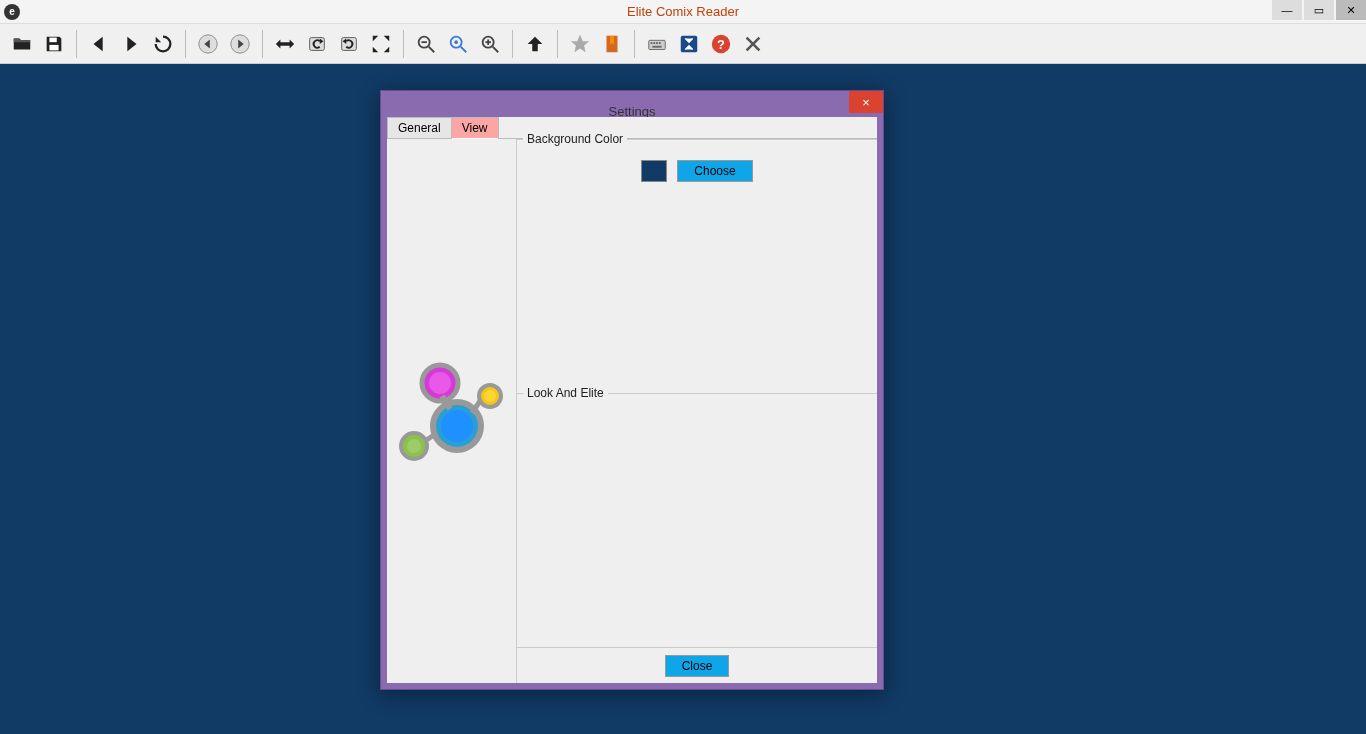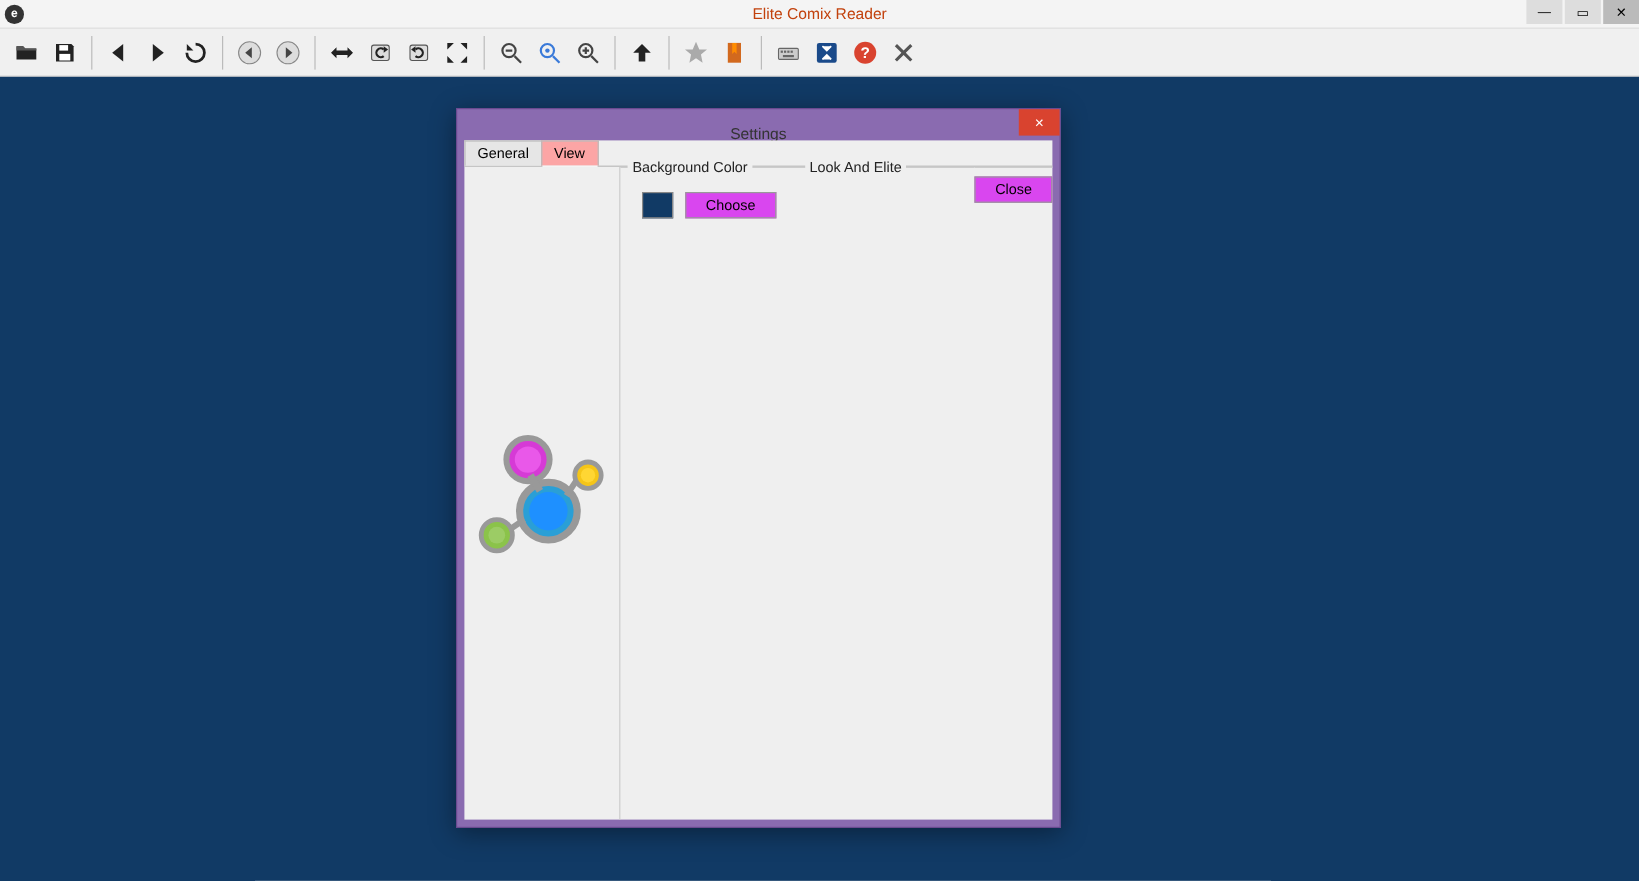--- a/index.html
+++ b/index.html
@@ -31,27 +31,27 @@
 
 
 .tabs { display: flex; height: 22px; border-bottom: 1px solid #bbb; }
 .tab { padding: 2px 10px; font-size: 12px; border: 1px solid #bbb; border-bottom: none; background: #e6e6e6; margin-right: -1px; cursor: pointer; display: flex; align-items: center; }
 .tab.active { background: #fca5a5; position: relative; z-index: 1; }
 .tab.active::after { content:""; position:absolute; left:0; right:0; bottom:-1px; height:1px; background:#fff; }
 
 .tab-content { position: absolute; top: 22px; left: 0; right: 0; bottom: 0; display: flex; }
 .left-panel { width: 130px; display: flex; align-items: center; justify-content: center; border-right: 1px solid #ccc; }
 .left-panel svg { width: 120px; height: 120px; }
-.right-panel { flex: 1; display: flex; flex-direction: row; }
+.right-panel { flex: 1; display: flex; flex-direction: column; }
 
 .groupbox { border-top: 1px solid #ccc; padding: 8px 12px 12px; position: relative; flex: 1; }
 .groupbox .legend { position: absolute; top: -8px; left: 6px; background: #efefef; padding: 0 4px; font-size: 12px; color: #222; }
 .bg-color-row { display: flex; align-items: center; justify-content: center; gap: 10px; margin-top: 12px; }
 .color-swatch { width: 26px; height: 22px; background: #113a65; border: 1px solid #888; }
-.btn { padding: 3px 16px; background: #d946ef; border: 1px solid #999; cursor: pointer; font-size: 12px; }
+.btn { padding: 3px 16px; background: #0ea5e9; border: 1px solid #999; cursor: pointer; font-size: 12px; }
 
 .lookfeel-row { display: flex; align-items: center; gap: 10px; margin-top: 14px; padding-left: 30px; }
 .lookfeel-row select { font-size: 12px; padding: 1px 2px; }
 .lookfeel-row .hint { font-size: 12px; }
 
 .footer { height: 36px; display: flex; align-items: center; justify-content: center; border-top: 1px solid #ccc; }
 </style>
 </head>
 <body>
 

